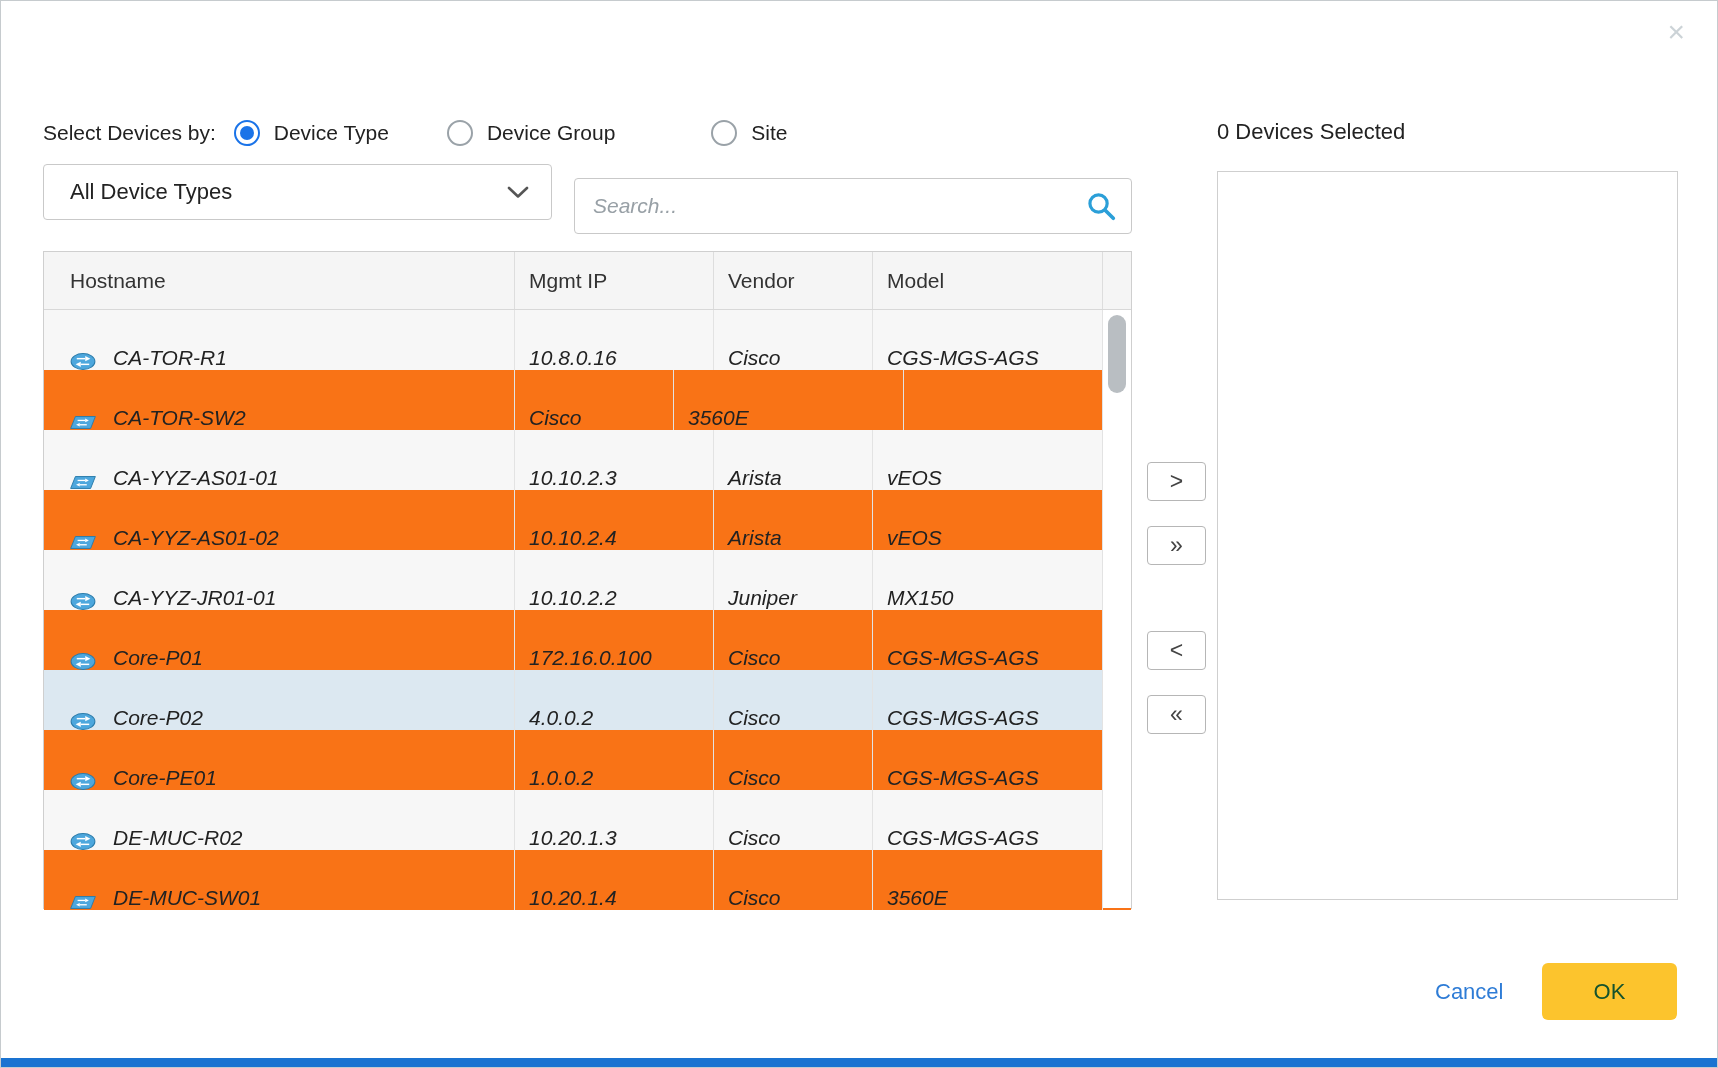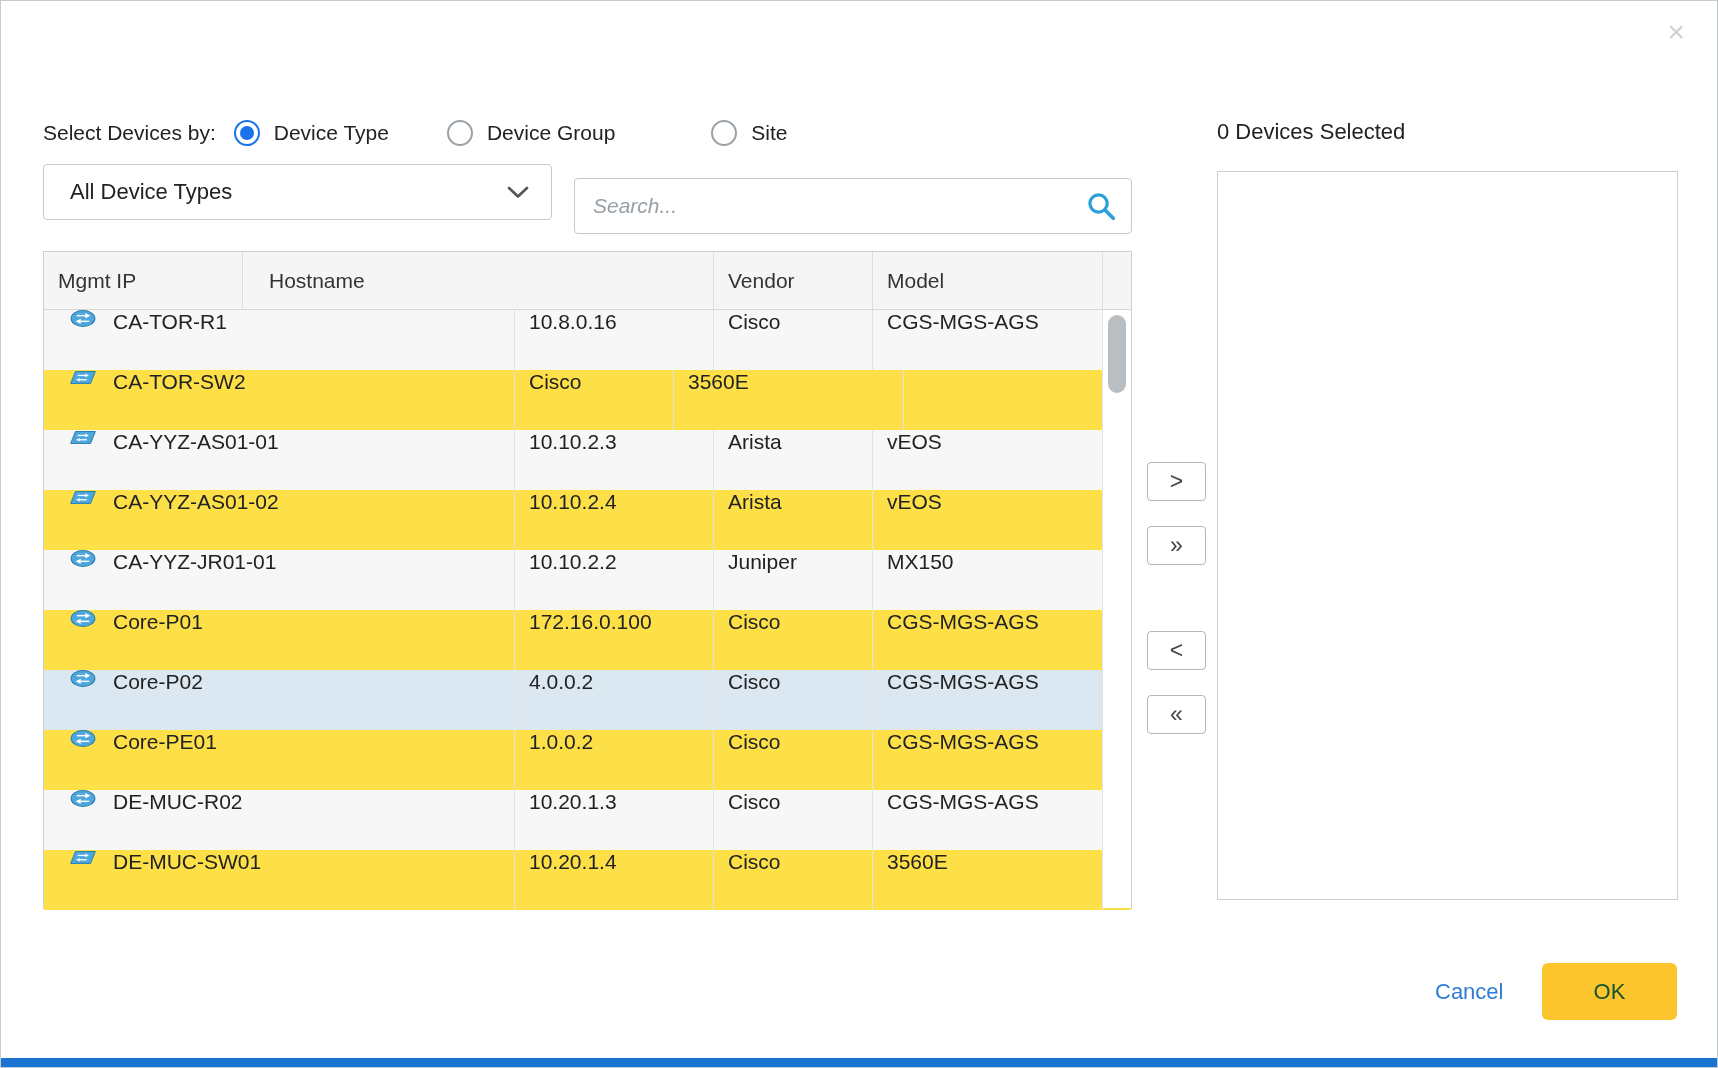--- a/index.html
+++ b/index.html
@@ -33,24 +33,24 @@
   
   .device-table{position:absolute;left:42px;top:250px;width:1089px;height:658px;border:1px solid #cfcfcf;background:#fff;}
   .thead{display:flex;height:58px;background:#f5f5f5;border-bottom:1px solid #d8d8d8;font-size:21px;color:#333;}
   .hcell{display:flex;align-items:center;border-right:1px solid #dddddd;}
   .hcell.host{width:471px;padding-left:26px;}
   .hcell.ip{width:199px;padding-left:14px;}
   .hcell.vendor{width:159px;padding-left:14px;}
   .hcell.model{width:230px;padding-left:14px;}
   .hcell.gutter{flex:1;border-right:none;}
   .tbody{position:relative;}
-  .trow{display:flex;height:60px;font-size:21px;color:#222;background:#fde047;cursor:pointer;}
+  .trow{display:flex;height:60px;font-size:21px;color:#222;background:#f97316;cursor:pointer;}
   .trow:nth-child(odd){background:#f7f7f7;}
   .trow.selected{background:#dce8f1;}
-  .cell{display:flex;align-items:flex-start;border-right:1px solid #e3e3e3;overflow:hidden;white-space:nowrap;}
+  .cell{display:flex;align-items:flex-end;border-right:1px solid #e3e3e3;overflow:hidden;white-space:nowrap;font-style:italic;}
   .cell.host{width:471px;padding-left:26px;}
   .cell.ip{width:199px;padding-left:14px;}
   .cell.vendor{width:159px;padding-left:14px;}
   .cell.model{width:230px;padding-left:14px;}
   .dev-icon{width:28px;margin-right:15px;display:flex;align-items:center;flex:0 0 auto;}
   .dev-icon svg{display:none;}
   .dev-icon.router-icon .icon-router{display:block;}
   .dev-icon.switch-icon .icon-switch{display:block;}
 
   
@@ -111,22 +111,22 @@
     <span class="search-icon">
       <svg width="32" height="32" viewBox="0 0 26 26">
           <circle cx="11" cy="11" r="7" fill="none" stroke="#2b9fd8" stroke-width="2.6"></circle>
           <line x1="16.4" y1="16.4" x2="23" y2="23" stroke="#2b9fd8" stroke-width="3" stroke-linecap="round"></line>
         </svg>
     </span>
   </div>
 
   <div class="device-table">
     <div class="thead">
+      <div class="hcell host">Hostname</div>
       <div class="hcell ip">Mgmt IP</div>
-      <div class="hcell host">Hostname</div>
       <div class="hcell vendor">Vendor</div>
       <div class="hcell model">Model</div>
       <div class="hcell gutter"></div>
     </div>
     <div class="tbody">
   <div class="trow">
     <div class="cell host">
       <span class="dev-icon router-icon">
         <svg class="icon-router" width="26" height="17" viewBox="0 0 22 15">
           <ellipse cx="11" cy="7.5" rx="10.5" ry="7" fill="#4da7dd" stroke="#2b7cab" stroke-width="0.9"></ellipse>

